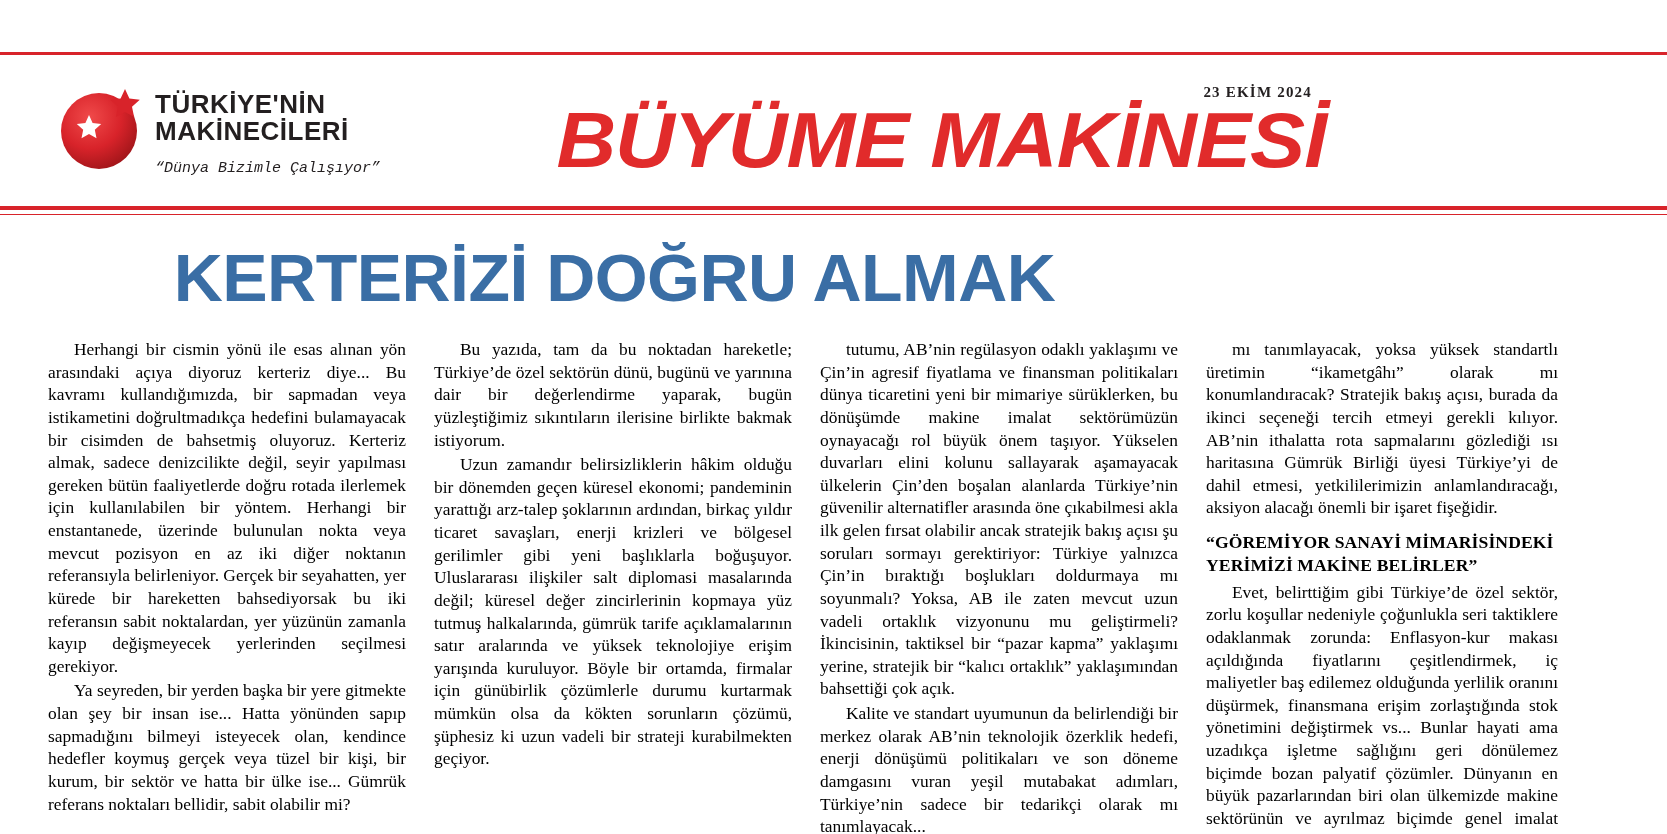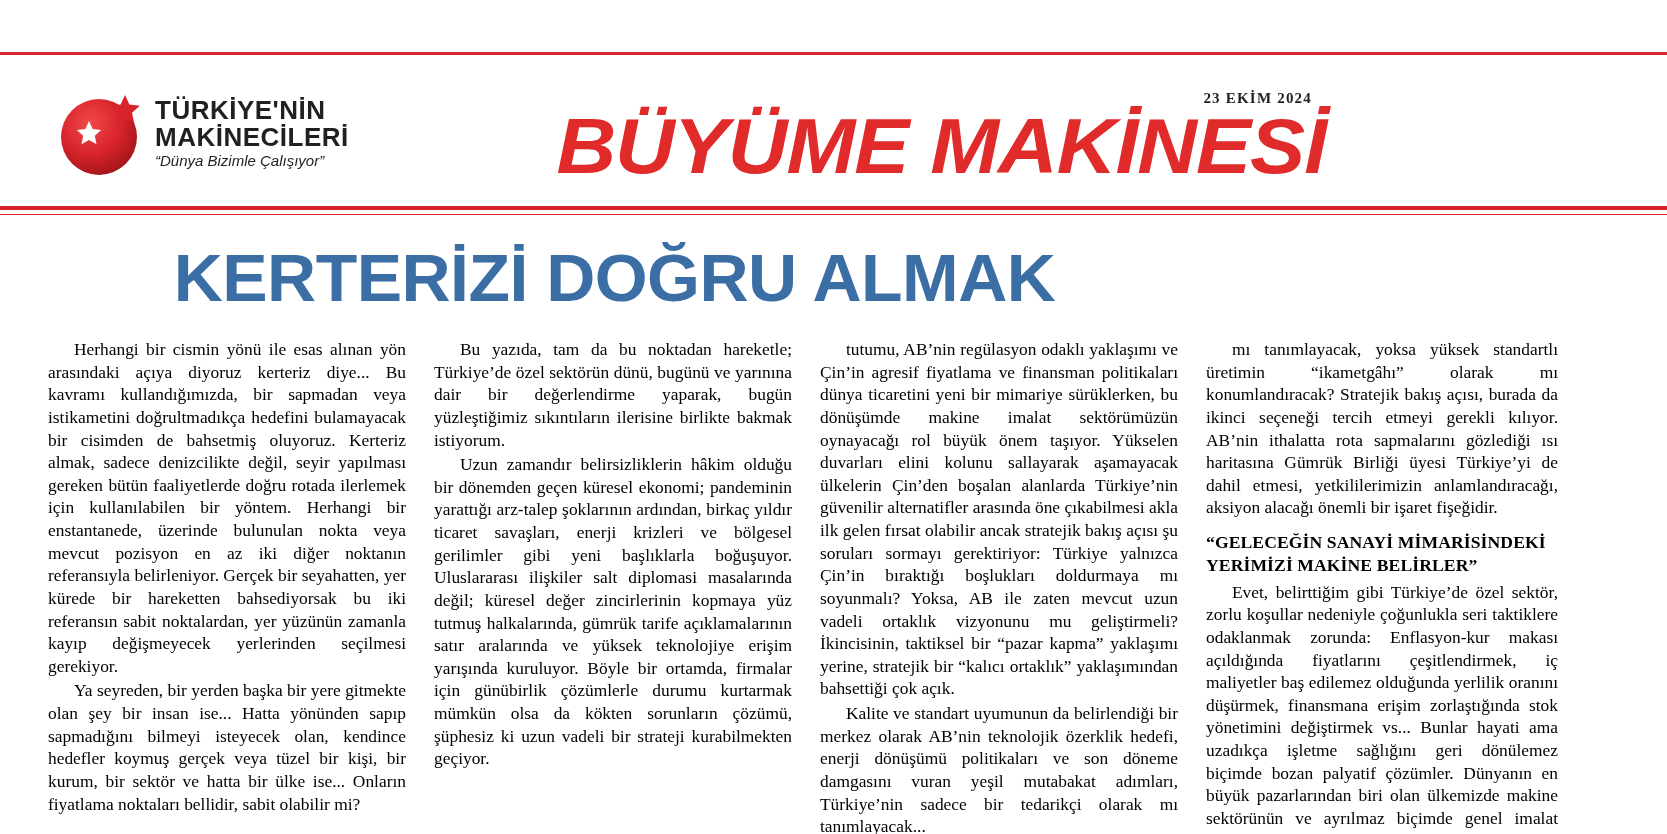--- a/index.html
+++ b/index.html
@@ -27,21 +27,21 @@
     top: 52px;
     left: 0;
     width: 1667px;
     height: 3px;
     background: #d8232a;
   }
 
   
   .masthead {
     position: absolute;
-    top: 55px;
+    top: 49px;
     left: 0;
     width: 1370px;
     height: 158px;
     box-sizing: border-box;
   }
 
   .logo-block {
     position: absolute;
     left: 55px;
     top: 28px;
@@ -63,22 +63,22 @@
   }
   .logo-line1, .logo-line2 {
     font-family: "Liberation Sans", sans-serif;
     font-weight: bold;
     font-size: 26px;
     letter-spacing: 0.5px;
     color: #231f20;
     line-height: 1.05;
   }
   .logo-slogan {
-    margin-top: 0;
-    font-family: Liberation Sans, sans-serif;
+    margin-top: 14px;
+    font-family: Liberation Mono, monospace;
     font-style: italic;
     font-size: 15px;
     color: #231f20;
   }
 
   .issue-date {
     position: absolute;
     right: 58px;
     top: 35px;
     font-family: "Liberation Serif", serif;
@@ -208,30 +208,30 @@
   </div>
 
   <div class="mast-rule-a"></div>
   <div class="mast-rule-b"></div>
 
   <div class="headline">KERTERİZİ DOĞRU ALMAK</div>
 
   <div class="columns">
     <div class="col">
         <p>Herhangi bir cismin yönü ile esas alınan yön arasındaki açıya diyoruz kerteriz diye... Bu kavramı kullandığımızda, bir sapmadan veya istikametini doğrultmadıkça hedefini bulamayacak bir cisimden de bahsetmiş oluyoruz. Kerteriz almak, sadece denizcilikte değil, seyir yapılması gereken bütün faaliyetlerde doğru rotada ilerlemek için kullanılabilen bir yöntem. Herhangi bir enstantanede, üzerinde bulunulan nokta veya mevcut pozisyon en az iki diğer noktanın referansıyla belirleniyor. Gerçek bir seyahatten, yer kürede bir hareketten bahsediyorsak bu iki referansın sabit noktalardan, yer yüzünün zamanla kayıp değişmeyecek yerlerinden seçilmesi gerekiyor.</p>
-        <p>Ya seyreden, bir yerden başka bir yere gitmekte olan şey bir insan ise... Hatta yönünden sapıp sapmadığını bilmeyi isteyecek olan, kendince hedefler koymuş gerçek veya tüzel bir kişi, bir kurum, bir sektör ve hatta bir ülke ise... Onların fiyatlama noktaları bellidir, sabit olabilir mi?</p>
+        <p>Ya seyreden, bir yerden başka bir yere gitmekte olan şey bir insan ise... Hatta yönünden sapıp sapmadığını bilmeyi isteyecek olan, kendince hedefler koymuş gerçek veya tüzel bir kişi, bir kurum, bir sektör ve hatta bir ülke ise... Gümrük referans noktaları bellidir, sabit olabilir mi?</p>
       </div>
     <div class="col">
         <p>Bu yazıda, tam da bu noktadan hareketle; Türkiye’de özel sektörün dünü, bugünü ve yarınına dair bir değerlendirme yaparak, bugün yüzleştiğimiz sıkıntıların ilerisine birlikte bakmak istiyorum.</p>
         <p>Uzun zamandır belirsizliklerin hâkim olduğu bir dönemden geçen küresel ekonomi; pandeminin yarattığı arz-talep şoklarının ardından, birkaç yıldır ticaret savaşları, enerji krizleri ve bölgesel gerilimler gibi yeni başlıklarla boğuşuyor. Uluslararası ilişkiler salt diplomasi masalarında değil; küresel değer zincirlerinin kopmaya yüz tutmuş halkalarında, gümrük tarife açıklamalarının satır aralarında ve yüksek teknolojiye erişim yarışında kuruluyor. Böyle bir ortamda, firmalar için günübirlik çözümlerle durumu kurtarmak mümkün olsa da kökten sorunların çözümü, şüphesiz ki uzun vadeli bir strateji kurabilmekten geçiyor.</p>
       </div>
     <div class="col">
         <p>tutumu, AB’nin regülasyon odaklı yaklaşımı ve Çin’in agresif fiyatlama ve finansman politikaları dünya ticaretini yeni bir mimariye sürüklerken, bu dönüşümde makine imalat sektörümüzün oynayacağı rol büyük önem taşıyor. Yükselen duvarları elini kolunu sallayarak aşamayacak ülkelerin Çin’den boşalan alanlarda Türkiye’nin güvenilir alternatifler arasında öne çıkabilmesi akla ilk gelen fırsat olabilir ancak stratejik bakış açısı şu soruları sormayı gerektiriyor: Türkiye yalnızca Çin’in bıraktığı boşlukları doldurmaya mı soyunmalı? Yoksa, AB ile zaten mevcut uzun vadeli ortaklık vizyonunu mu geliştirmeli? İkincisinin, taktiksel bir “pazar kapma” yaklaşımı yerine, stratejik bir “kalıcı ortaklık” yaklaşımından bahsettiği çok açık.</p>
         <p>Kalite ve standart uyumunun da belirlendiği bir merkez olarak AB’nin teknolojik özerklik hedefi, enerji dönüşümü politikaları ve son döneme damgasını vuran yeşil mutabakat adımları, Türkiye’nin sadece bir tedarikçi olarak mı tanımlayacak...</p>
       </div>
     <div class="col col-4">
         <p>mı tanımlayacak, yoksa yüksek standartlı üretimin “ikametgâhı” olarak mı konumlandıracak? Stratejik bakış açısı, burada da ikinci seçeneği tercih etmeyi gerekli kılıyor. AB’nin ithalatta rota sapmalarını gözlediği ısı haritasına Gümrük Birliği üyesi Türkiye’yi de dahil etmesi, yetkililerimizin anlamlandıracağı, aksiyon alacağı önemli bir işaret fişeğidir.</p>
-        <div class="subhead">“GELECEĞİN SANAYİ MİMARİSİNDEKİ YERİMİZİ MAKİNE BELİRLER”</div>
+        <div class="subhead">“GÖREMİYOR SANAYİ MİMARİSİNDEKİ YERİMİZİ MAKİNE BELİRLER”</div>
         <p>Evet, belirttiğim gibi Türkiye’de özel sektör, zorlu koşullar nedeniyle çoğunlukla seri taktiklere odaklanmak zorunda: Enflasyon-kur makası açıldığında fiyatlarını çeşitlendirmek, iç maliyetler baş edilemez olduğunda yerlilik oranını düşürmek, finansmana erişim zorlaştığında stok yönetimini değiştirmek vs... Bunlar hayati ama uzadıkça işletme sağlığını geri dönülemez biçimde bozan palyatif çözümler. Dünyanın en büyük pazarlarından biri olan ülkemizde makine sektörünün ve ayrılmaz biçimde genel imalat sanayiinin geleceğini belirleyecek olansa Kalkınma Planlarında, Milli Teknoloji Hamlesi’nde yer verilmiş oldukları ile tutarlı kararlı programlarla ülke ekonomisinde hak ettikleri yere...</p>
       </div>
   </div>
 
 </div>
 
 </body></html>

